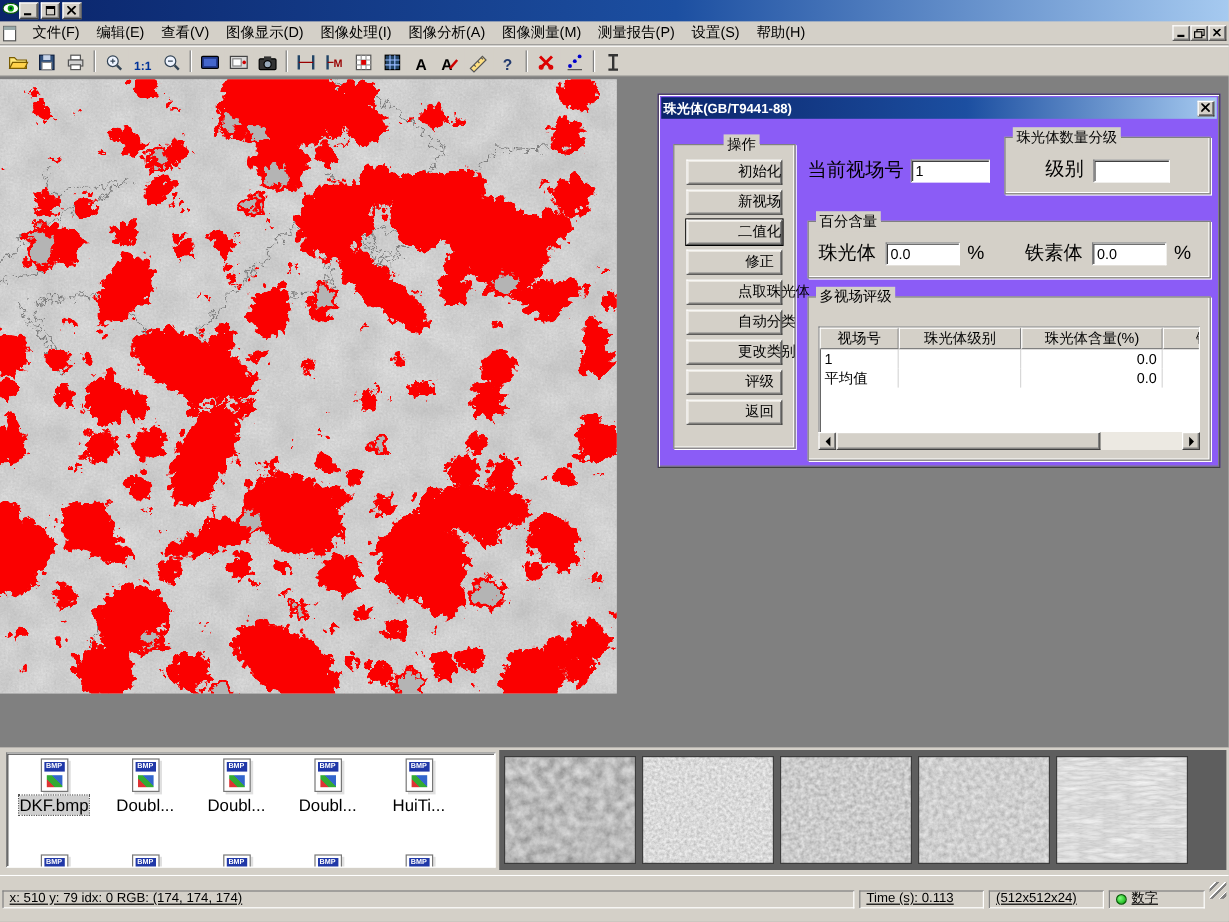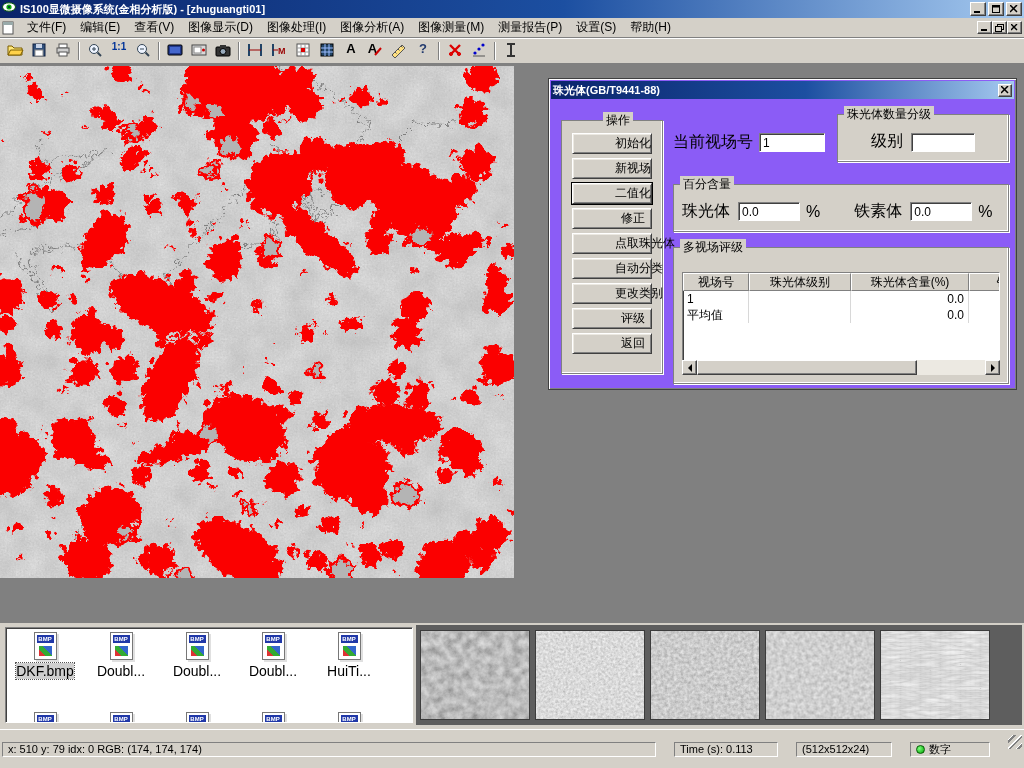--- a/index.html
+++ b/index.html
@@ -23,21 +23,21 @@
     padding:0 2px; border-bottom:1px solid #808080; }
   .child-icon { width:16px; height:14px; display:flex; align-items:center; margin-right:2px; }
   .menu-item { font-size:12px; padding:2px 7px; white-space:nowrap; }
   .menu-spacer { flex:1; }
   .mdibtn { width:15px; height:13px; }
 
   
   .toolbar { height:26px; background:#d4d0c8; display:flex; align-items:center;
     padding:1px 3px; border-top:1px solid #fff; border-bottom:1px solid #808080; }
   .tb { width:24px; height:22px; background:#d4d0c8; border:1px solid #d4d0c8;
-    display:flex; align-items:flex-start; justify-content:center; padding:0; }
+    display:flex; align-items:flex-end; justify-content:center; padding:0; }
   .tb .glyph { font-size:10px; font-weight:bold; color:#003399; }
   .tb .glyphA { font-size:13px; font-weight:bold; color:#000; }
   .tb .glyphQ { font-size:13px; font-weight:bold; color:#223a6e; }
   .tbsep { width:2px; height:18px; margin:0 3px; border-left:1px solid #808080;
     border-right:1px solid #fff; }
 
   
   .client { flex:1; background:#808080; position:relative; overflow:hidden; }
   .image-view { position:absolute; left:0; top:2px; width:514px; height:512px; }
 
@@ -115,21 +115,21 @@
     background:linear-gradient(45deg,#d33 30%,#3a3 30%,#3a3 60%,#36c 60%); }
   .flabel { font-size:14px; margin-top:3px; white-space:nowrap; }
   .flabel.sel { background:#cfcfcf; outline:1px dotted #555; }
   .fcell2 { position:absolute; top:84px; width:74px; display:flex; justify-content:center; }
   .thumbs-strip { position:absolute; left:416px; top:2px; right:2px; height:100px; background:#5e5e5e;
     display:flex; gap:5px; padding:5px 4px; }
   .thumb { width:110px; height:90px; flex:none; border:1px solid #3c3c3c; }
 
   
   .statusbar { height:18px; background:#d4d0c8; display:flex; align-items:center;
-    padding:19px 2px; gap:18px; border-top:1px solid #fff; }
+    padding:19px 2px; gap:4px; border-top:1px solid #fff;text-decoration:underline; }
   .spanel { height:15px; font-size:11px; line-height:14px; padding:0 5px; white-space:nowrap;
     border:1px solid; border-color:#808080 #fff #fff #808080; display:flex; align-items:center; gap:4px; }
   .spanel.grow { flex:1; }
   .led { width:9px; height:9px; border-radius:50%; background:radial-gradient(circle at 35% 35%,#7dff7d,#00a300);
     border:1px solid #045c04; display:inline-block; }
   .grip { width:14px; height:14px; align-self:flex-end;
     background:repeating-linear-gradient(135deg,transparent 0 3px,#fff 3px 4px,#808080 4px 6px); }
 </style>
 </head>
 <body>
@@ -137,21 +137,20 @@
 <div class="app">
 
   <div class="titlebar">
     <span>
       <svg width="14" height="14" viewBox="0 0 14 14">
         <ellipse cx="7" cy="7" rx="6.5" ry="4.2" fill="#fff" stroke="#0a5a0a"></ellipse>
         <circle cx="7" cy="7" r="2.6" fill="#0faa0f"></circle>
         <circle cx="7" cy="7" r="1.1" fill="#033"></circle>
       </svg>
     </span>
-    <span class="title-text">IS100显微摄像系统(金相分析版) - [zhuguangti01]</span>
     <span class="win-btns">
       <button class="wbtn">
         <svg width="8" height="8">
             <rect x="0" y="6" width="6" height="2" fill="#000"></rect>
           </svg>
         </button>
       <button class="wbtn">
         <svg width="9" height="8">
             <rect x="0.5" y="0.5" width="7" height="7" fill="none" stroke="#000"></rect>
             <rect x="0.5" y="0.5" width="7" height="2" fill="#000"></rect>

